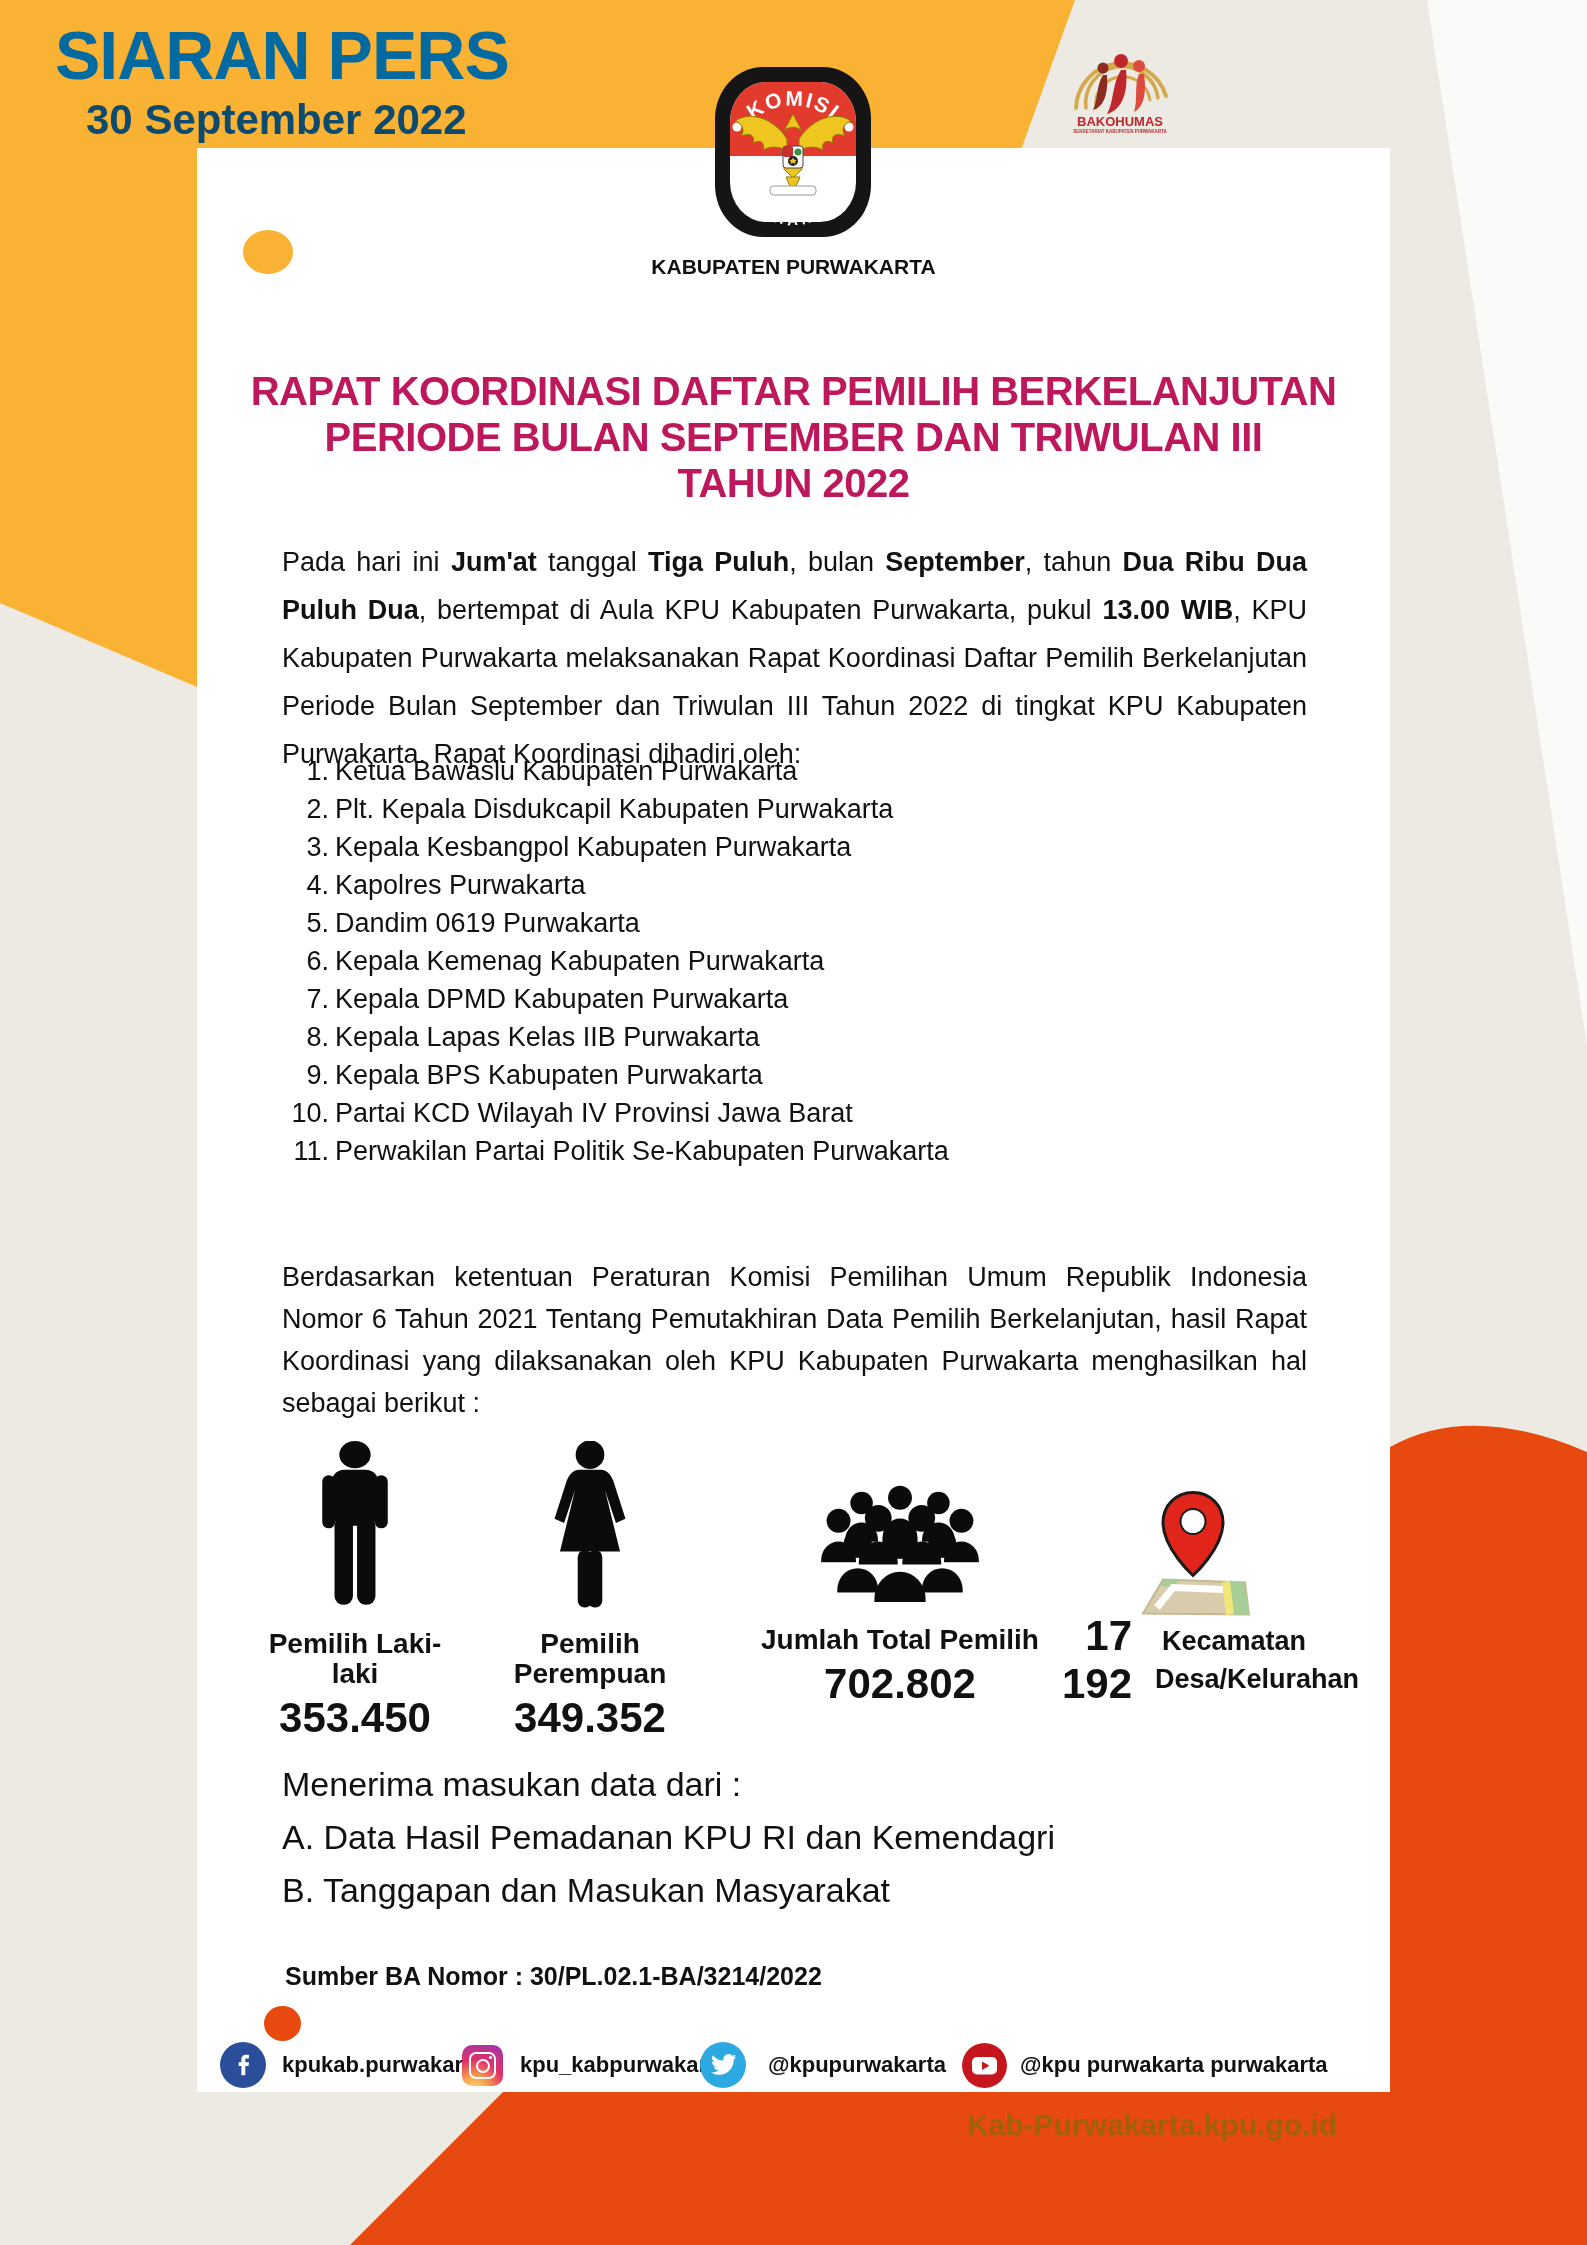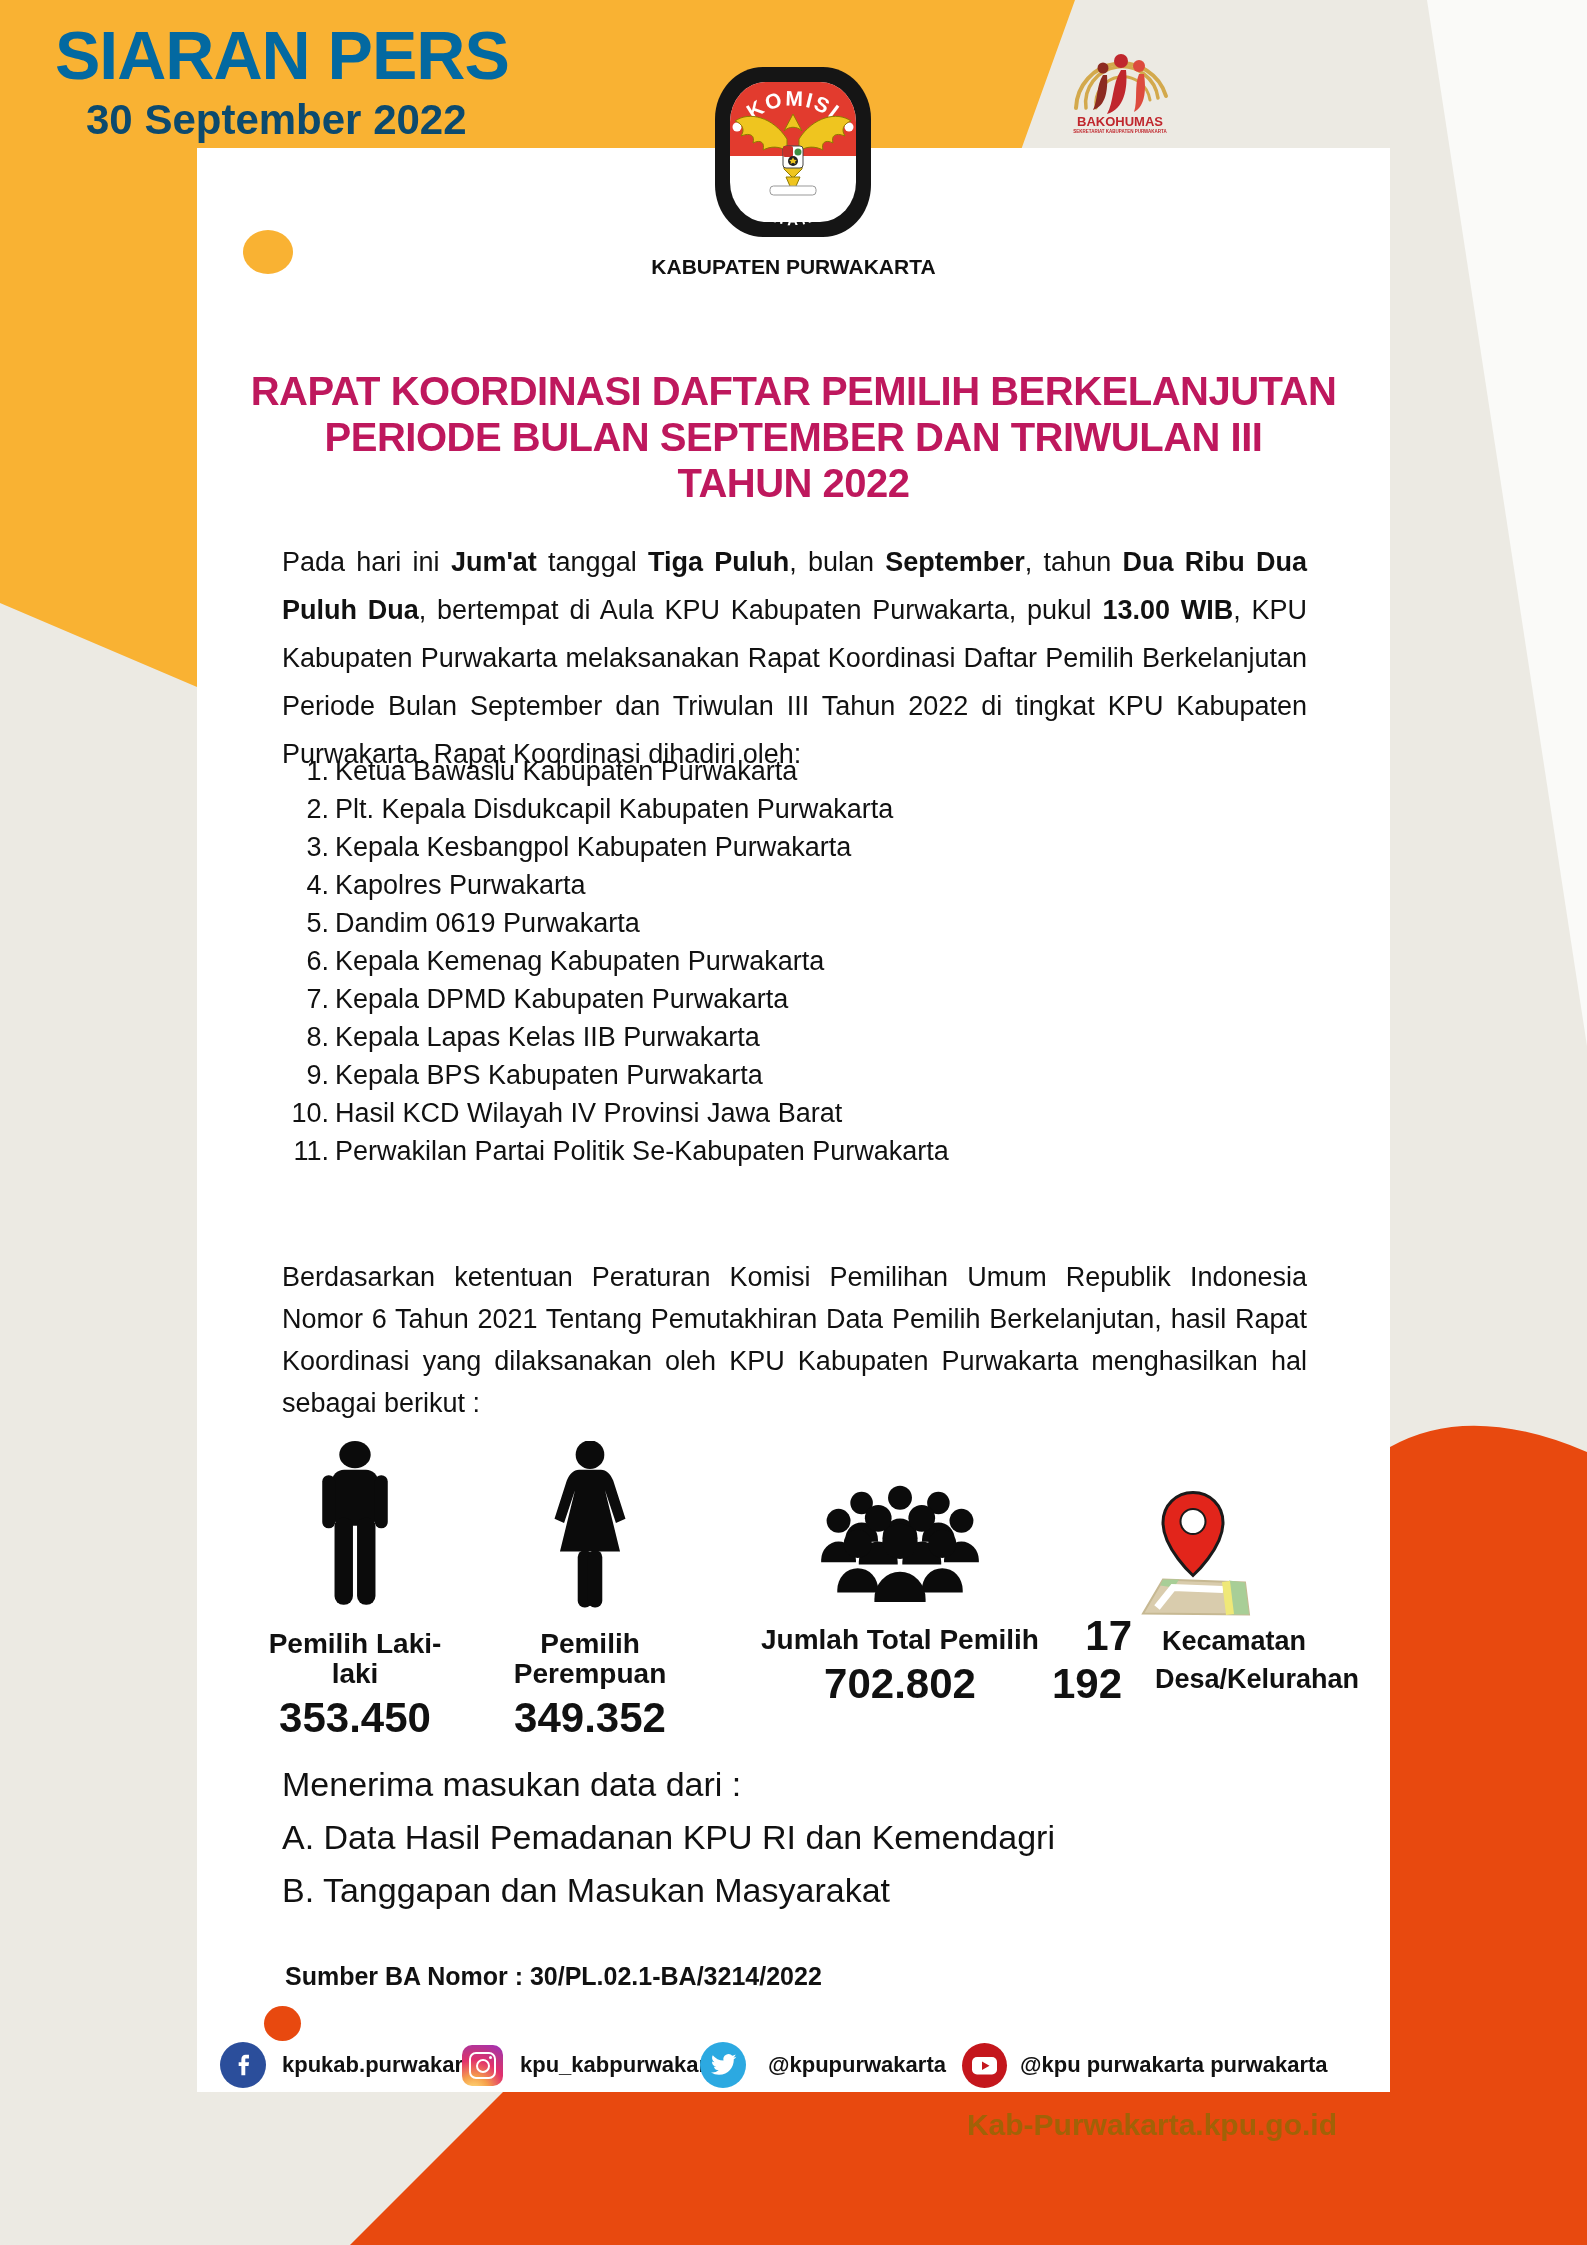--- a/index.html
+++ b/index.html
@@ -43,21 +43,21 @@
   .stat-value{font-size:42px;font-weight:bold;line-height:46px;margin-top:6px;}
   #stat-male{left:255px;top:1441px;width:200px;}
   #stat-female{left:490px;top:1441px;width:200px;}
   #stat-total{left:760px;top:1441px;width:280px;}
   #stat-male .stat-label,#stat-female .stat-label{margin-top:16px;}
   #stat-total .stat-label{margin-top:12px;}
   .region-num{z-index:2;font-size:42px;font-weight:bold;}
   .region-label{z-index:2;font-size:27px;font-weight:bold;}
   #kec-num{left:1062px;top:1612px;width:70px;text-align:right;}
   #kec-label{left:1162px;top:1626px;}
-  #desa-num{left:1052px;top:1660px;width:80px;}
+  #desa-num{left:1052px;top:1660px;width:80px;text-align:right;}
   #desa-label{left:1155px;top:1664px;}
   .pin-icon{left:1133px;top:1486px;width:120px;height:133px;z-index:2;}
   
   .sources{left:282px;top:1758px;width:1040px;z-index:2;font-size:34px;line-height:53px;}
   
   .source-note{left:285px;top:1962px;z-index:2;font-size:25px;font-weight:bold;}
   
   .soc-icon{z-index:2;}
   .soc-label{z-index:2;font-size:22px;font-weight:bold;line-height:46px;white-space:nowrap;}
   .circle{border-radius:50%;display:flex;align-items:center;justify-content:center;}
@@ -164,21 +164,21 @@
 <ol class="abs attendees">
     <li><span class="num">1.</span><span>Ketua Bawaslu Kabupaten Purwakarta</span></li>
     <li><span class="num">2.</span><span>Plt. Kepala Disdukcapil Kabupaten Purwakarta</span></li>
     <li><span class="num">3.</span><span>Kepala Kesbangpol Kabupaten Purwakarta</span></li>
     <li><span class="num">4.</span><span>Kapolres Purwakarta</span></li>
     <li><span class="num">5.</span><span>Dandim 0619 Purwakarta</span></li>
     <li><span class="num">6.</span><span>Kepala Kemenag Kabupaten Purwakarta</span></li>
     <li><span class="num">7.</span><span>Kepala DPMD Kabupaten Purwakarta</span></li>
     <li><span class="num">8.</span><span>Kepala Lapas Kelas IIB Purwakarta</span></li>
     <li><span class="num">9.</span><span>Kepala BPS Kabupaten Purwakarta</span></li>
-    <li><span class="num">10.</span><span>Hasil KCD Wilayah IV Provinsi Jawa Barat</span></li>
+    <li><span class="num">10.</span><span>Partai KCD Wilayah IV Provinsi Jawa Barat</span></li>
     <li><span class="num">11.</span><span>Perwakilan Partai Politik Se-Kabupaten Purwakarta</span></li>
   </ol>
 
 <p class="abs p2" style="margin:0;">Berdasarkan ketentuan Peraturan Komisi Pemilihan Umum Republik Indonesia Nomor 6 Tahun 2021 Tentang Pemutakhiran Data Pemilih Berkelanjutan, hasil Rapat Koordinasi yang dilaksanakan oleh KPU Kabupaten Purwakarta menghasilkan hal sebagai berikut :</p>
 
 <div class="abs stat-col" id="stat-male">
   <svg class="stat-icon" width="82" height="172" viewBox="0 0 60 126" xmlns="http://www.w3.org/2000/svg" fill="#0b0b0b">
     <ellipse cx="30" cy="10" rx="11.5" ry="10"></ellipse>
     <rect x="13" y="21" width="34" height="41" rx="9"></rect>
     <rect x="6" y="25" width="9.5" height="39" rx="4.7"></rect>

